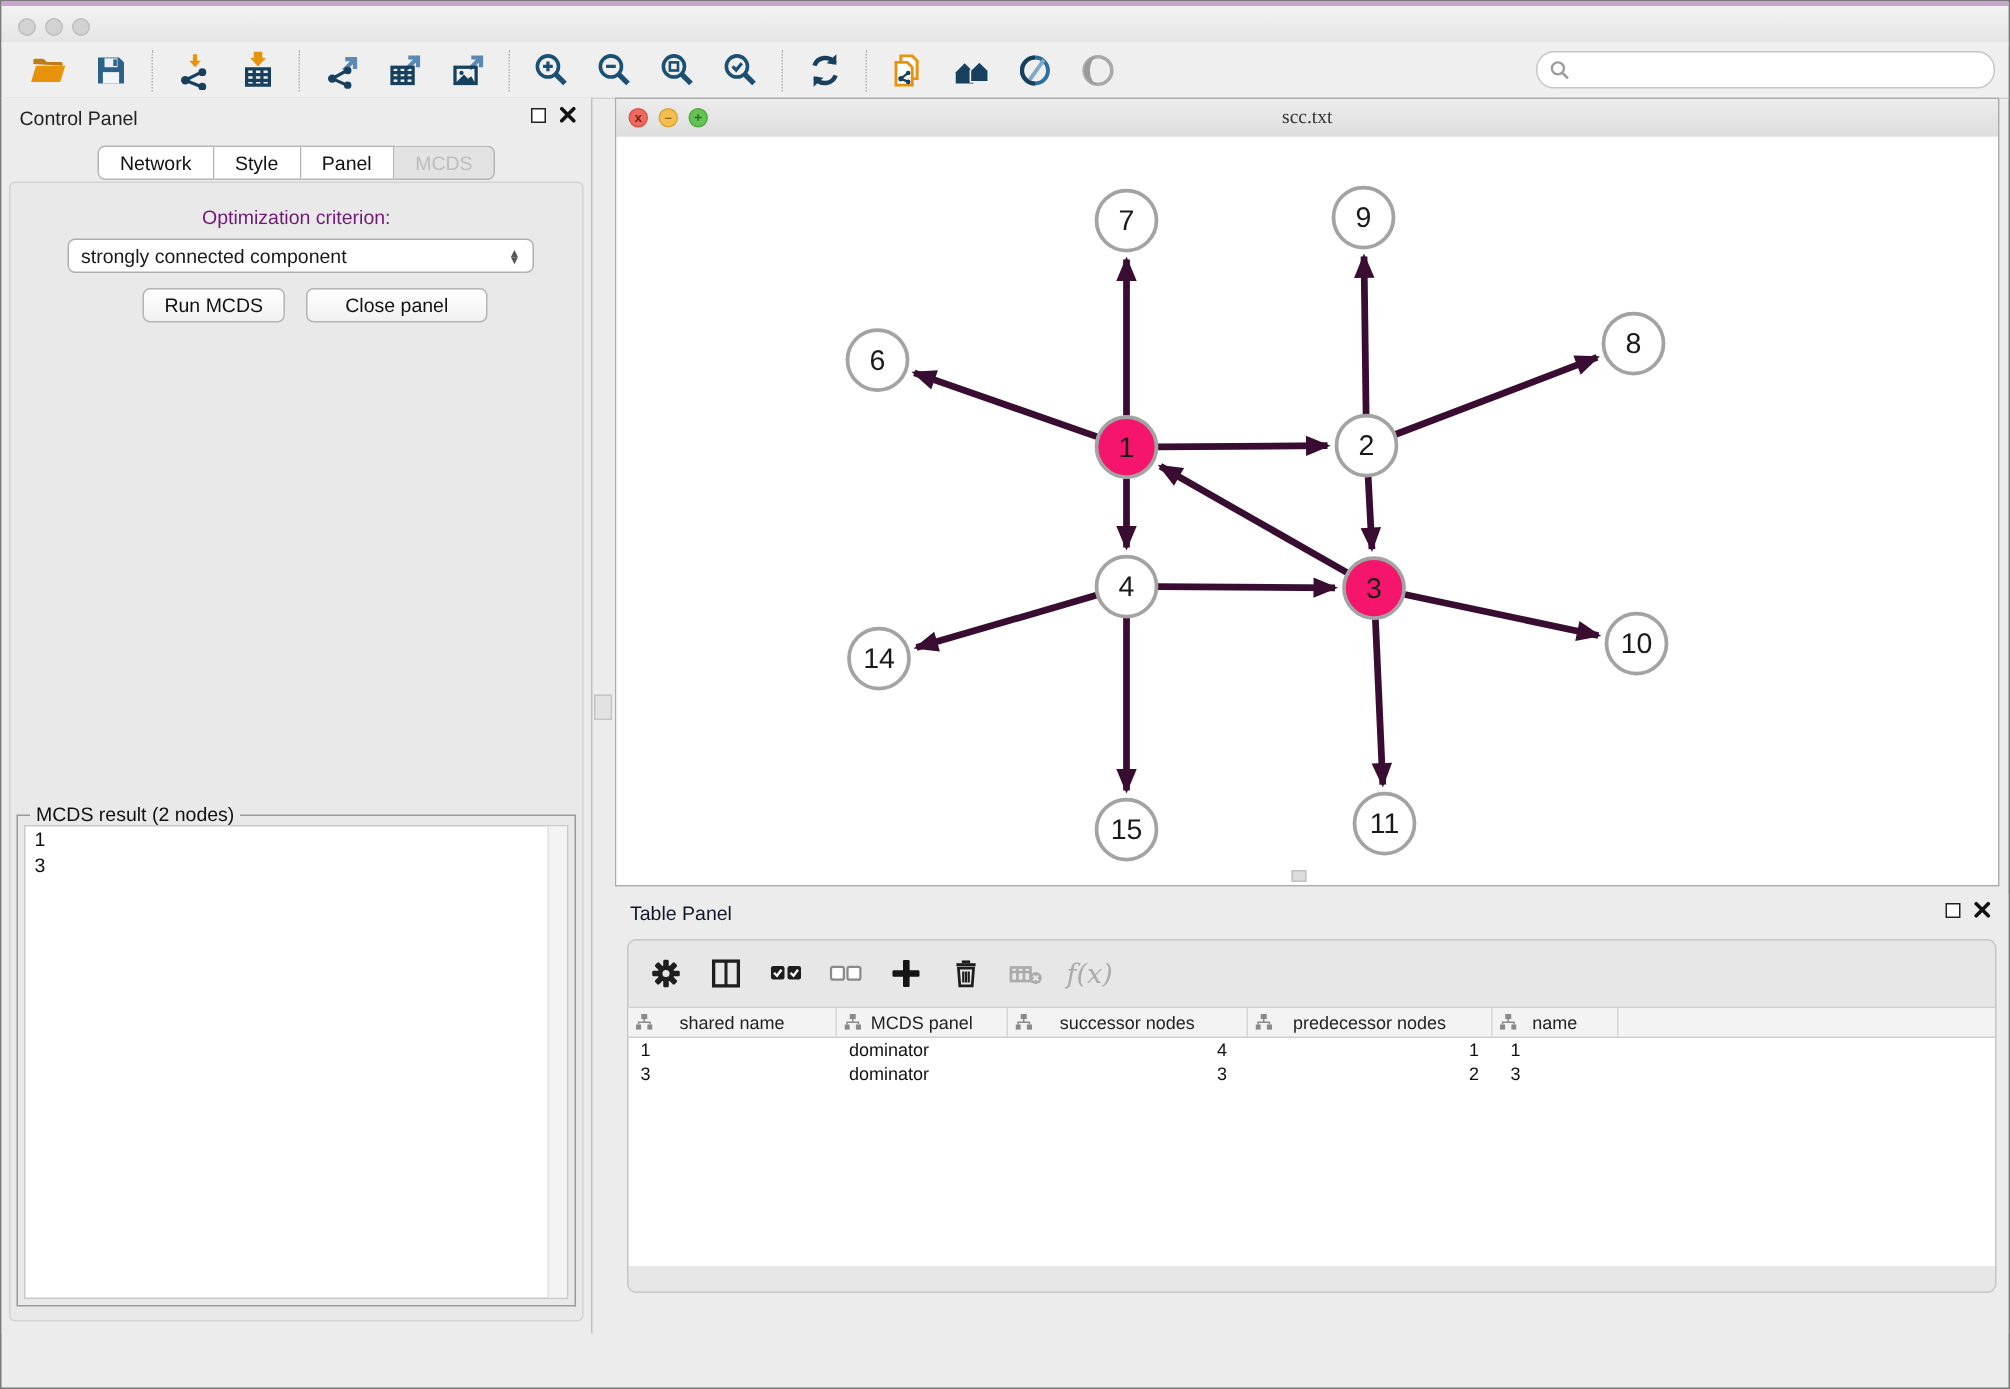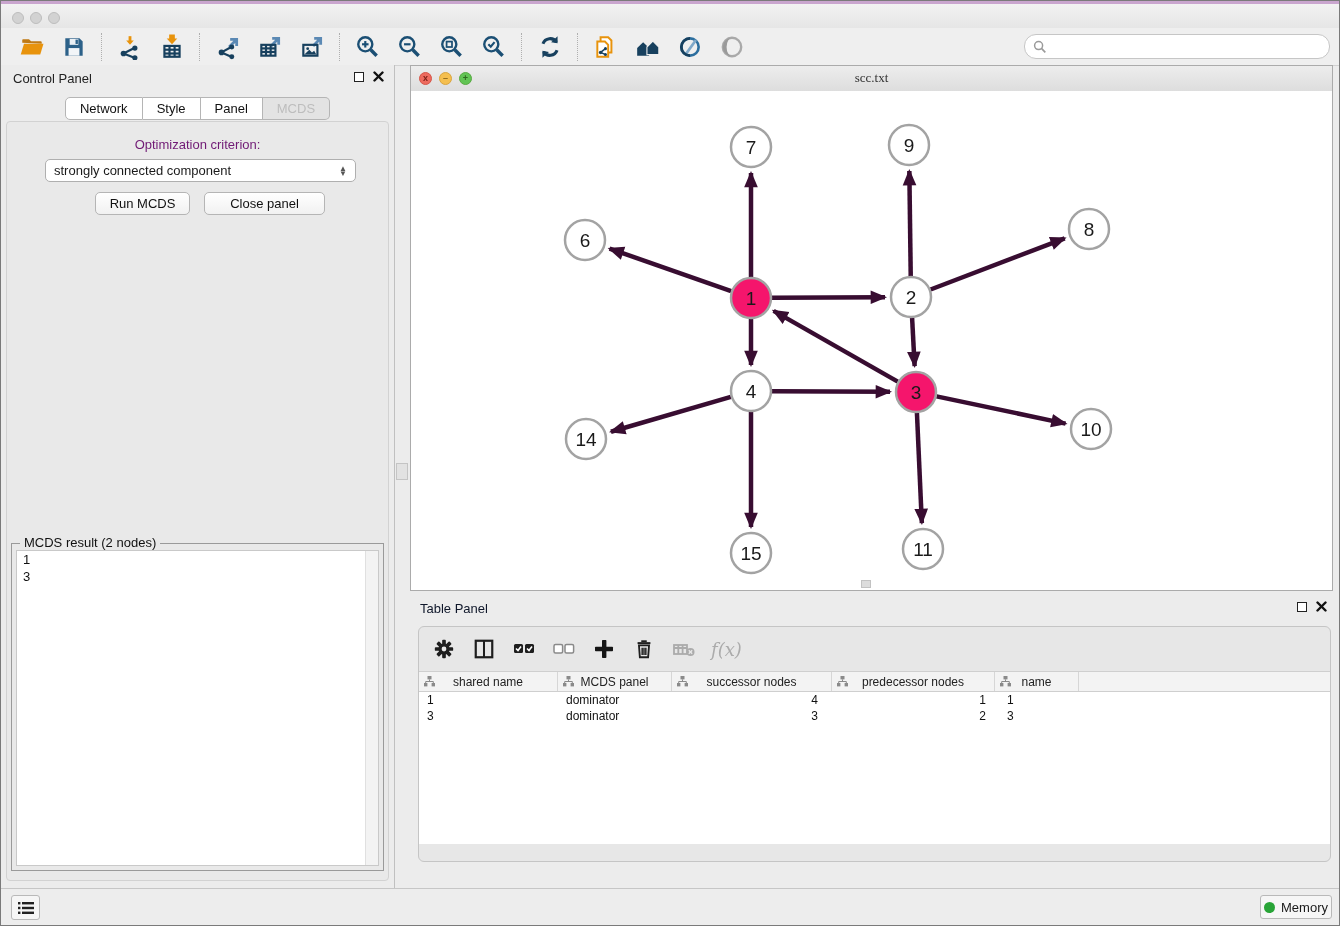--- a/index.html
+++ b/index.html
@@ -540,32 +540,14 @@
               <div class="td al" style="width: 114px;">dominator</div>
               <div class="td ar" style="width: 160px;">3</div>
               <div class="td ar2" style="width: 163px;">2</div>
               <div class="td al2" style="width: 84px;">3</div>
             </div>
           </div>
       </div>
     </div>
   </div>
 
-  <div class="statusbar">
-    <span class="sb-btn" style="left:10px;width:29px;height:25px;">
-      <svg width="16" height="14" viewBox="0 0 16 14">
-          <g fill="#222">
-            <rect x="0" y="1" width="2.4" height="2.4"></rect>
-            <rect x="4" y="1" width="12" height="2.4"></rect>
-            <rect x="0" y="5.8" width="2.4" height="2.4"></rect>
-            <rect x="4" y="5.8" width="12" height="2.4"></rect>
-            <rect x="0" y="10.6" width="2.4" height="2.4"></rect>
-            <rect x="4" y="10.6" width="12" height="2.4"></rect>
-          </g>
-        </svg>
-    </span>
-    <span class="sb-btn" style="right:7px;width:72px;height:24px;">
-      <span class="mem-dot"></span>
-      <span>Memory</span>
-    </span>
-  </div>
 
 </div>
 
 </body></html>

